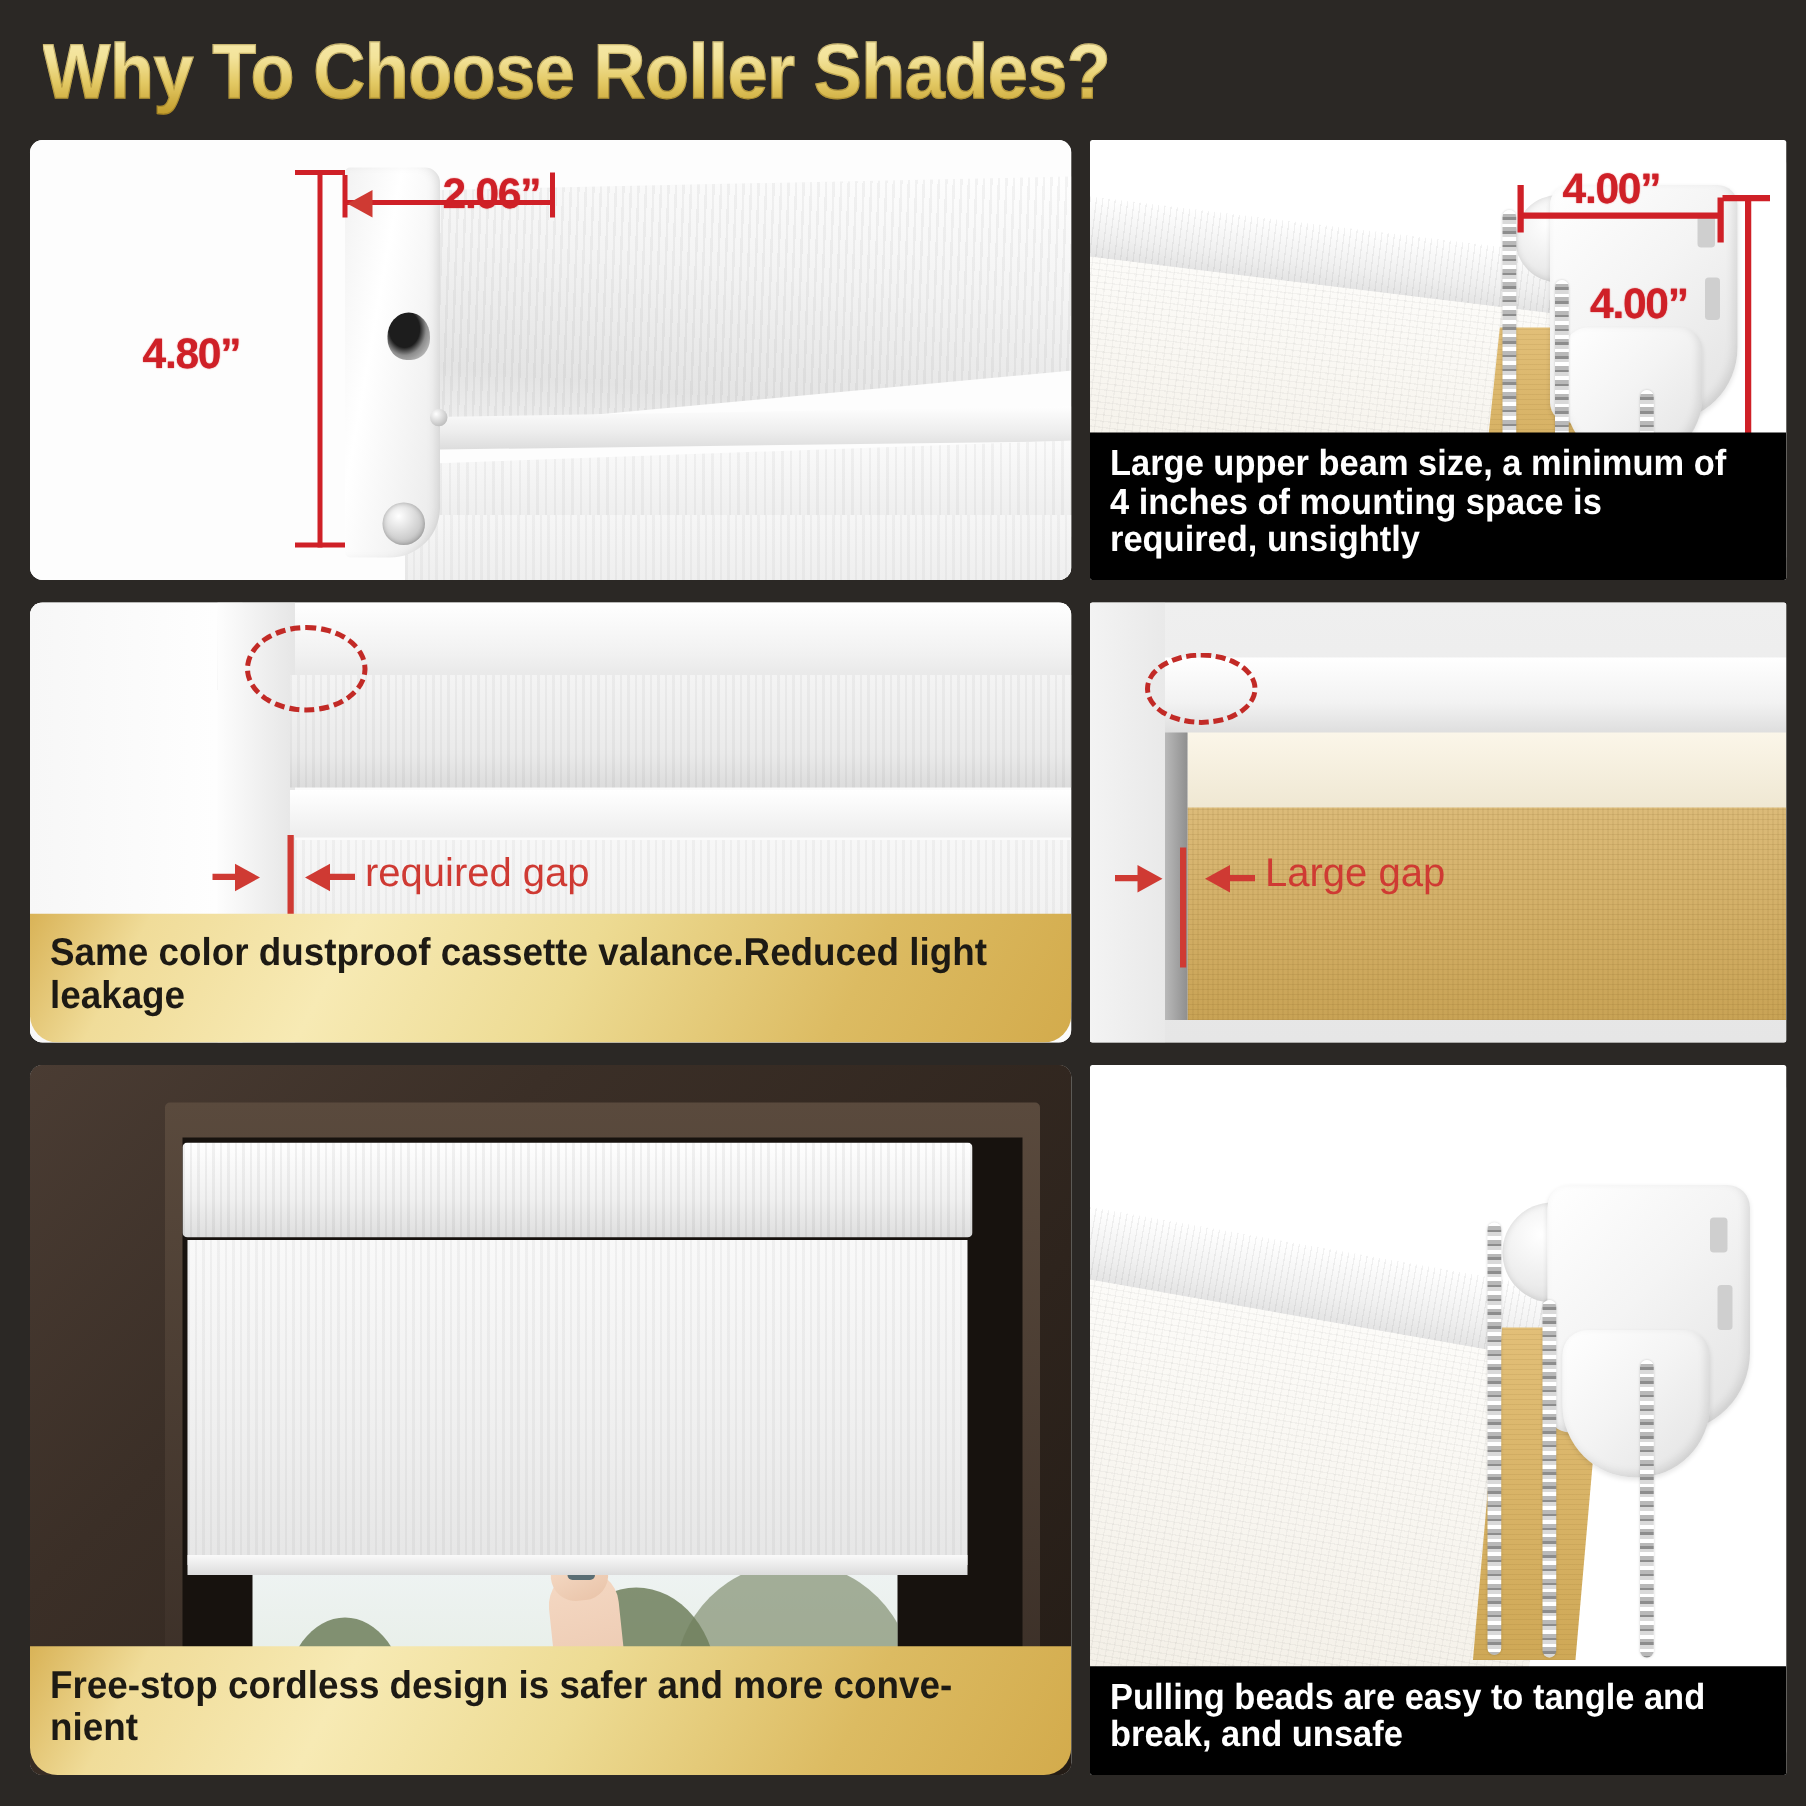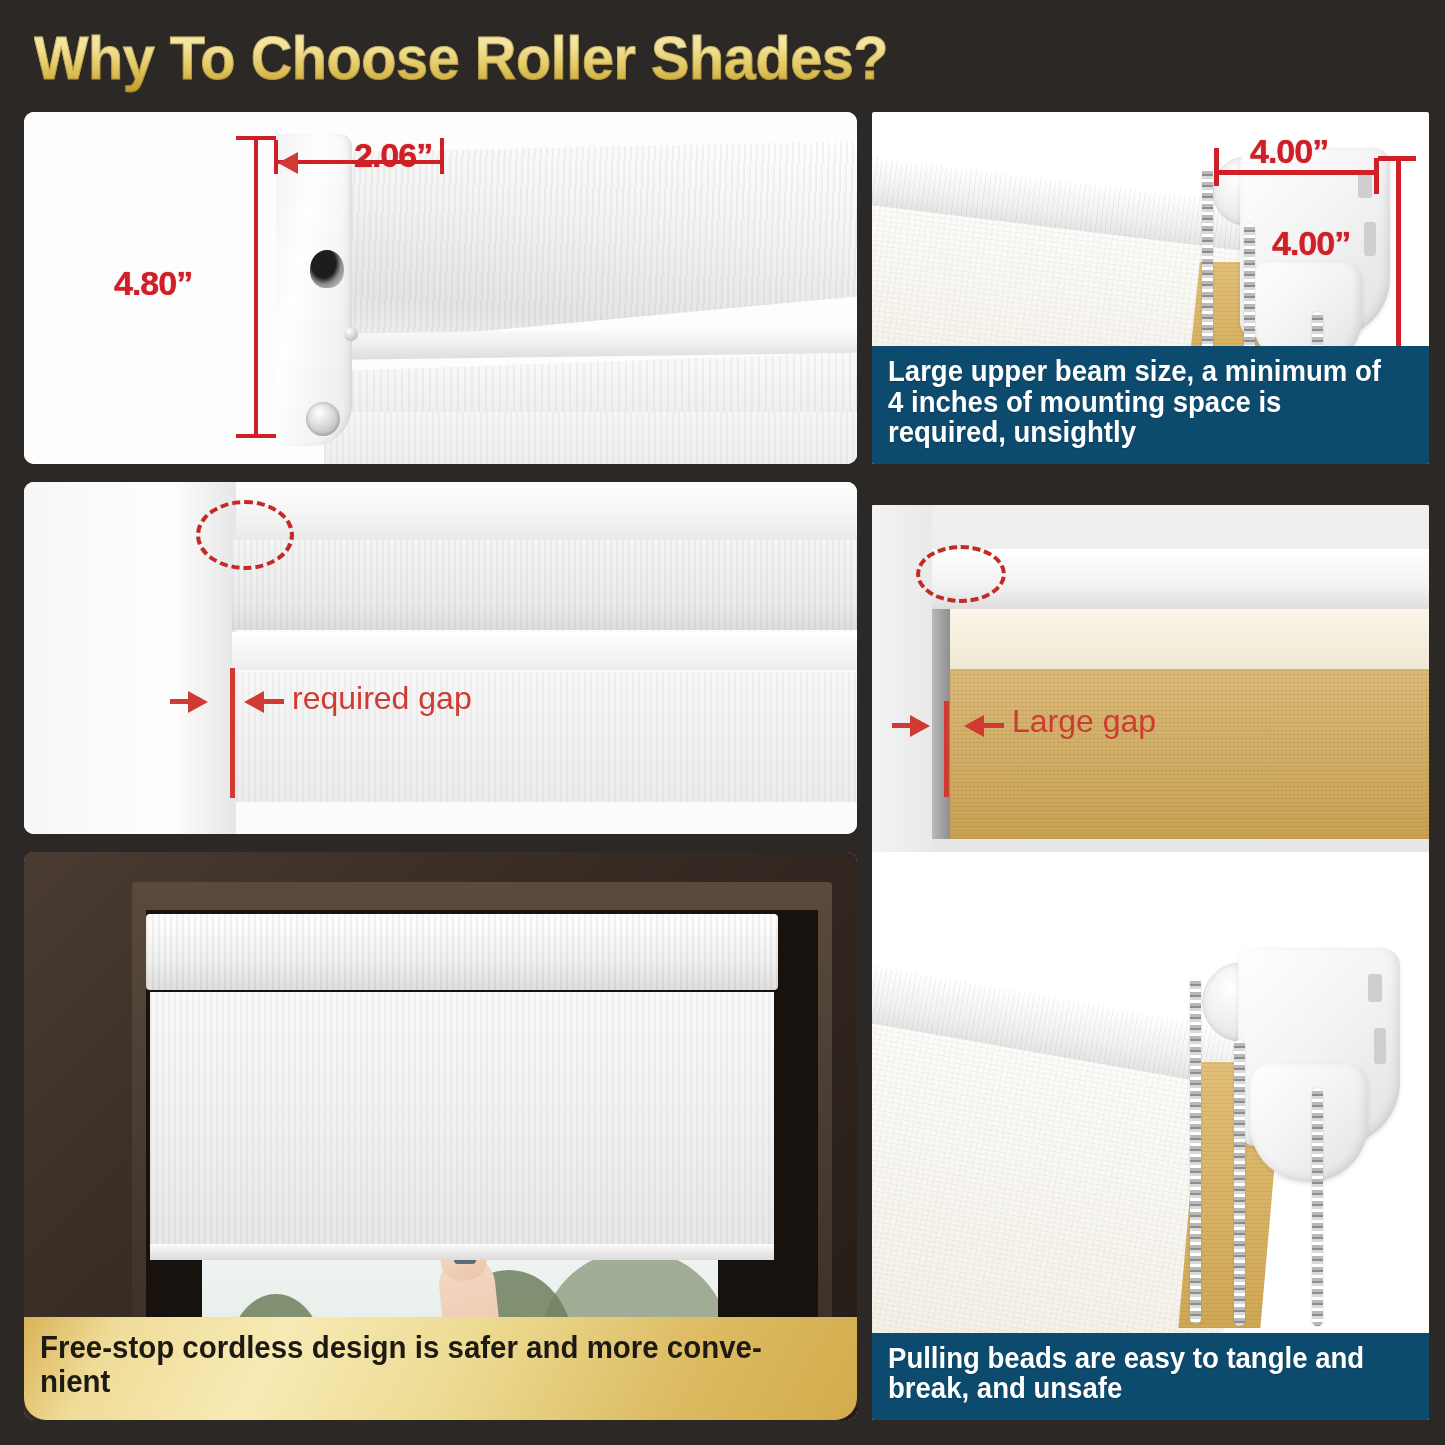--- a/index.html
+++ b/index.html
@@ -34,36 +34,36 @@
   .grid{position:absolute;left:0;top:104px;width:1445px;height:1341px;}
 
   .panel{position:absolute;overflow:hidden;background:#fff;}
   .panel.left{border-radius:10px;}
   .panel.right{border-radius:2px;}
 
   
   #p1{left:24px;  top:8px;   width:833px; height:352px;}
   #p2{left:872px; top:8px;   width:557px; height:352px;}
   #p3{left:24px;  top:378px; width:833px; height:352px;}
-  #p4{left:872px; top:378px; width:557px; height:352px;margin-top:23px;}
+  #p4{left:872px; top:378px; width:557px; height:352px;}
   #p5{left:24px;  top:748px; width:833px; height:568px;}
   #p6{left:872px; top:748px; width:557px; height:568px;}
 
   .stage{position:absolute;inset:0;overflow:hidden;}
 
   
   .cap{position:absolute;left:0;right:0;bottom:0;box-sizing:border-box;}
   .cap.gold{
     background:linear-gradient(118deg,#d9b357 0%,#f0dc99 11%,#f7eab4 30%,#eddb93 52%,#dcbb62 78%,#d3ab4c 100%);
     padding:14px 16px 22px 16px;
     color:#1d1a14;
     border-bottom-left-radius:22px;border-bottom-right-radius:22px;
   }
   .cap.gray{
-    background:#0c4a6e;
+    background:#000000;
     padding:10px 14px 16px 16px;
     color:#ffffff;
   }
   .cap p{
     margin:0;
     font-size:30px;
     line-height:1.08;
     font-weight:bold;
     transform:scaleX(0.95);
     transform-origin:left center;
@@ -352,20 +352,23 @@
       <div class="w-shade1"></div>
       <div class="w-shade2"></div>
       <div class="w-shade3"></div>
       <div class="dashcircle" style="left:172px;top:18px;width:90px;height:62px;"></div>
       <div class="gap-strip" style="left:206px;top:186px;width:5px;height:130px;"></div>
       <div class="arrow-r" style="left:164px;top:209px;"></div>
       <div class="arrow-tail" style="left:146px;top:217px;width:22px;"></div>
       <div class="arrow-l" style="left:220px;top:209px;"></div>
       <div class="arrow-tail" style="left:238px;top:217px;width:22px;"></div>
       <div class="redlabel" style="left:268px;top:198px;">required gap</div>
+    </div>
+    <div class="cap gold">
+      <p>Same color dustproof cassette valance.Reduced light leakage</p>
     </div>
   </div>
 
   <div class="panel right" id="p4">
     <div class="stage">
       <div class="g-wall"></div>
       <div class="g-valance"></div>
       <div class="g-cream"></div>
       <div class="g-tan"></div>
       <div class="g-edge"></div>

